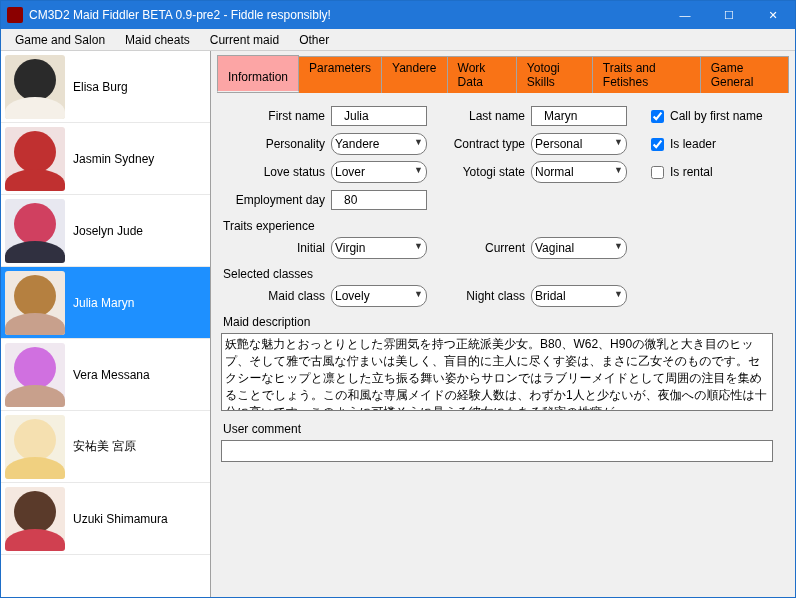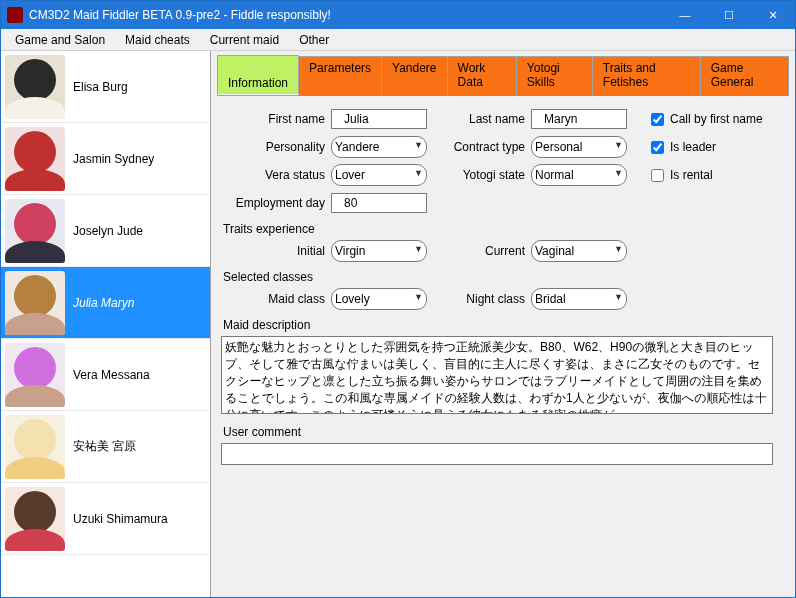--- a/index.html
+++ b/index.html
@@ -11,32 +11,32 @@
     .titlebar .controls { display: flex; }
     .ctl { width: 44px; height: 28px; display: flex; align-items: center; justify-content: center; color: #fff; font-size: 11px; }
     
     .menubar { height: 22px; background: #f0f0f0; border-bottom: 1px solid #d0d0d0; display: flex; align-items: center; padding: 0 4px; font-size: 12px; }
     .menubar .menu-item { padding: 2px 10px; }
     
     .main { display: flex; height: calc(598px - 28px - 22px - 2px); }
     
     .sidebar { width: 210px; background: #fff; border-right: 1px solid #a0a0a0; overflow-y: auto; }
     .maid-item { height: 72px; display: flex; align-items: center; border-bottom: 1px solid #e8e8e8; cursor: pointer; }
-    .maid-item.selected { background: #1e90ff; color: #fff; font-style: italic; }
+    .maid-item.selected { background: #1e90ff; color: #fff; }
     .avatar { width: 60px; height: 64px; margin: 4px 8px 4px 4px; background: #ddd; border-radius: 3px; position: relative; overflow: hidden; }
     .avatar .head { width: 42px; height: 42px; border-radius: 50%; position: absolute; top: 4px; left: 9px; }
     .avatar .body { width: 60px; height: 30px; border-radius: 50% 50% 0 0; position: absolute; bottom: -8px; left: 0; }
     .maid-name { font-size: 12px; }
     
     .content { flex: 1; background: #f0f0f0; padding: 4px 6px 6px 6px; display: flex; flex-direction: column; }
     
     .tabs { display: flex; border-bottom: 1px solid #a4a4a4; font-size: 12px; margin-bottom: 6px; }
     .tab { padding: 4px 10px; border: 1px solid #a4a4a4; border-bottom: none; background: #f97316; margin-right: 0; position: relative; top: 1px; border-left: none; }
     .tab:first-child { border-left: 1px solid #a4a4a4; }
-    .tab.active { background: #bef264; border-bottom: 1px solid #f0f0f0; top: 0; padding-top: 20px; }
+    .tab.active { background: #fca5a5; border-bottom: 1px solid #f0f0f0; top: 0; padding-top: 14px; }
     
     .form { padding: 6px 4px 0 4px; font-size: 12px; }
     .row { display: flex; align-items: center; margin-bottom: 6px; min-height: 22px; }
     .lbl { text-align: right; padding-right: 6px; }
     .lbl.c1 { width: 110px; }
     .lbl.c3 { width: 86px; }
     .txt { height: 20px; border: 1px solid #7a7a7a; background: #fff; padding: 1px 12px; font-size: 12px; }
     .txt.w1 { width: 96px; }
     .sel { height: 22px; border: 1px solid #7a7a7a; background: #fff; font-size: 12px; padding: 0 18px 0 3px; appearance: none; position: relative; }
     .sel-wrap { position: relative; display: inline-block; }
@@ -164,21 +164,21 @@
         <div class="gap"></div>
         <span class="lbl c3">Contract type</span>
         <span class="sel-wrap"><input readonly="" class="sel w1" value="Personal" style=""></span>
         <div class="chk-wrap">
           <input type="checkbox" class="chk" checked="" style="">
           <span>Is leader</span>
         </div>
       </div>
 
       <div class="row">
-        <span class="lbl c1">Vera status</span>
+        <span class="lbl c1">Love status</span>
         <span class="sel-wrap"><input readonly="" class="sel w1" value="Lover" style=""></span>
         <div class="gap"></div>
         <span class="lbl c3">Yotogi state</span>
         <span class="sel-wrap"><input readonly="" class="sel w1" value="Normal" style=""></span>
         <div class="chk-wrap">
           <input type="checkbox" class="chk" style="">
           <span>Is rental</span>
         </div>
       </div>
 

